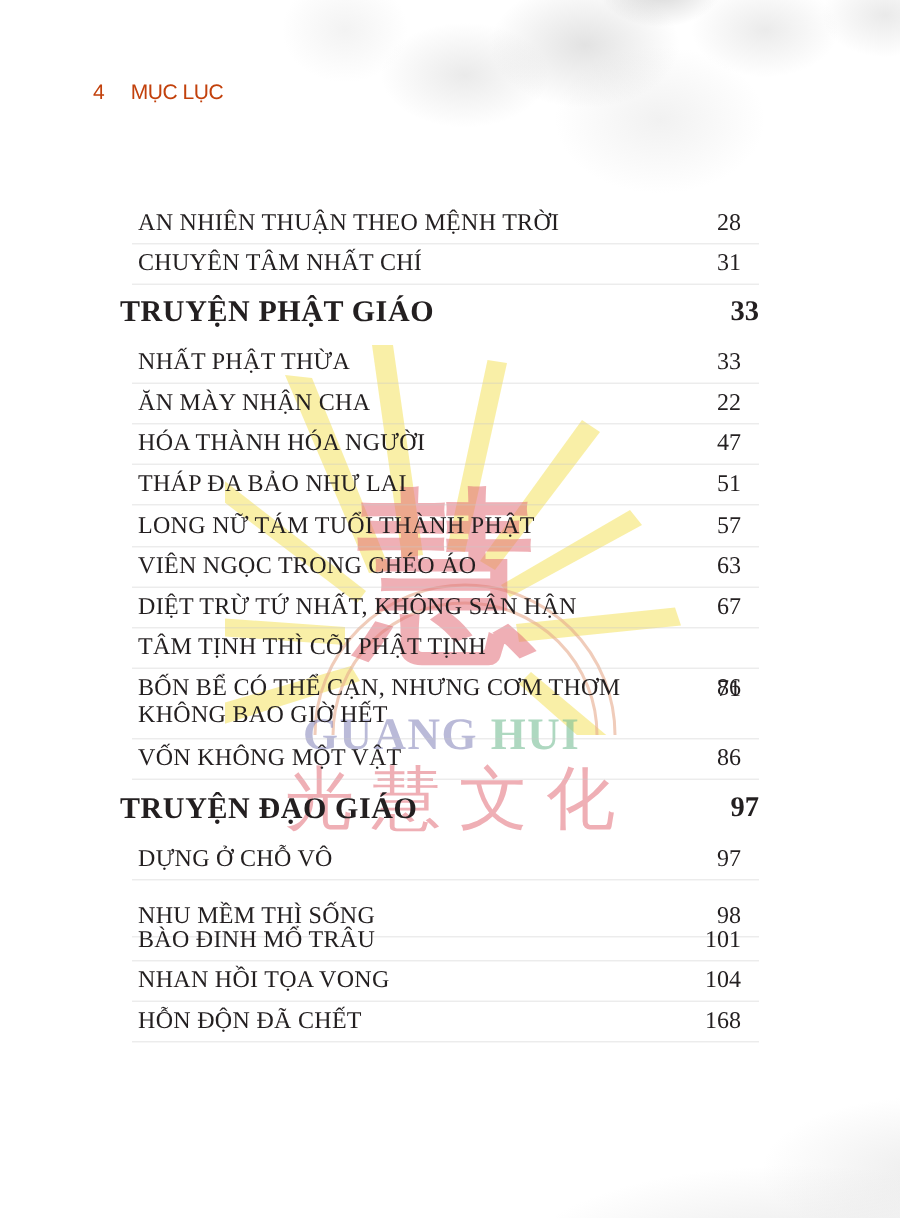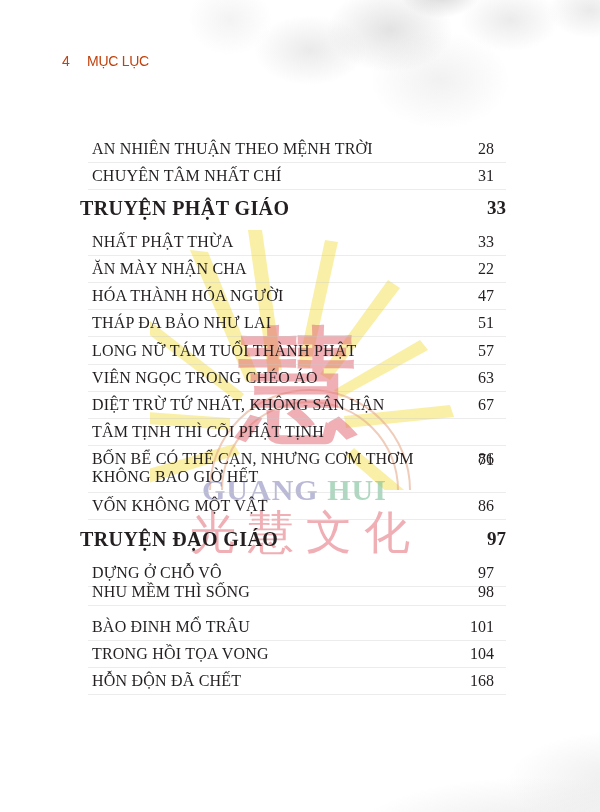--- a/index.html
+++ b/index.html
@@ -154,29 +154,29 @@
       <span class="page" style="top: 2px;">86</span>
     </div>
     <div class="toc-section" style="top: 528px; height: 28px;">
       <span class="title" style="white-space: nowrap; top: 0px;">TRUYỆN ĐẠO GIÁO</span>
       <span class="page" style="top: 0px;">97</span>
     </div>
     <div class="toc-row" style="top: 562px; height: 24px;">
       <span class="title" style="white-space: nowrap; top: 2px;">DỰNG Ở CHỖ VÔ</span>
       <span class="page" style="top: 2px;">97</span>
     </div>
-    <div class="toc-row" style="top: 581px; height: 24px;">
+    <div class="toc-row" style="top: 600px; height: 24px;">
       <span class="title" style="white-space: nowrap; top: 2px;">NHU MỀM THÌ SỐNG</span>
       <span class="page" style="top: 2px;">98</span>
     </div>
     <div class="toc-row" style="top: 616px; height: 24px;">
       <span class="title" style="white-space: nowrap; top: 2px;">BÀO ĐINH MỔ TRÂU</span>
       <span class="page" style="top: 2px;">101</span>
     </div>
     <div class="toc-row" style="top: 643px; height: 24px;">
-      <span class="title" style="white-space: nowrap; top: 2px;">TRONG HỒI TỌA VONG</span>
+      <span class="title" style="white-space: nowrap; top: 2px;">NHAN HỒI TỌA VONG</span>
       <span class="page" style="top: 2px;">104</span>
     </div>
     <div class="toc-row" style="top: 670px; height: 24px;">
       <span class="title" style="white-space: nowrap; top: 2px;">HỖN ĐỘN ĐÃ CHẾT</span>
       <span class="page" style="top: 2px;">168</span>
     </div>
   </div>
 
 </body></html>

